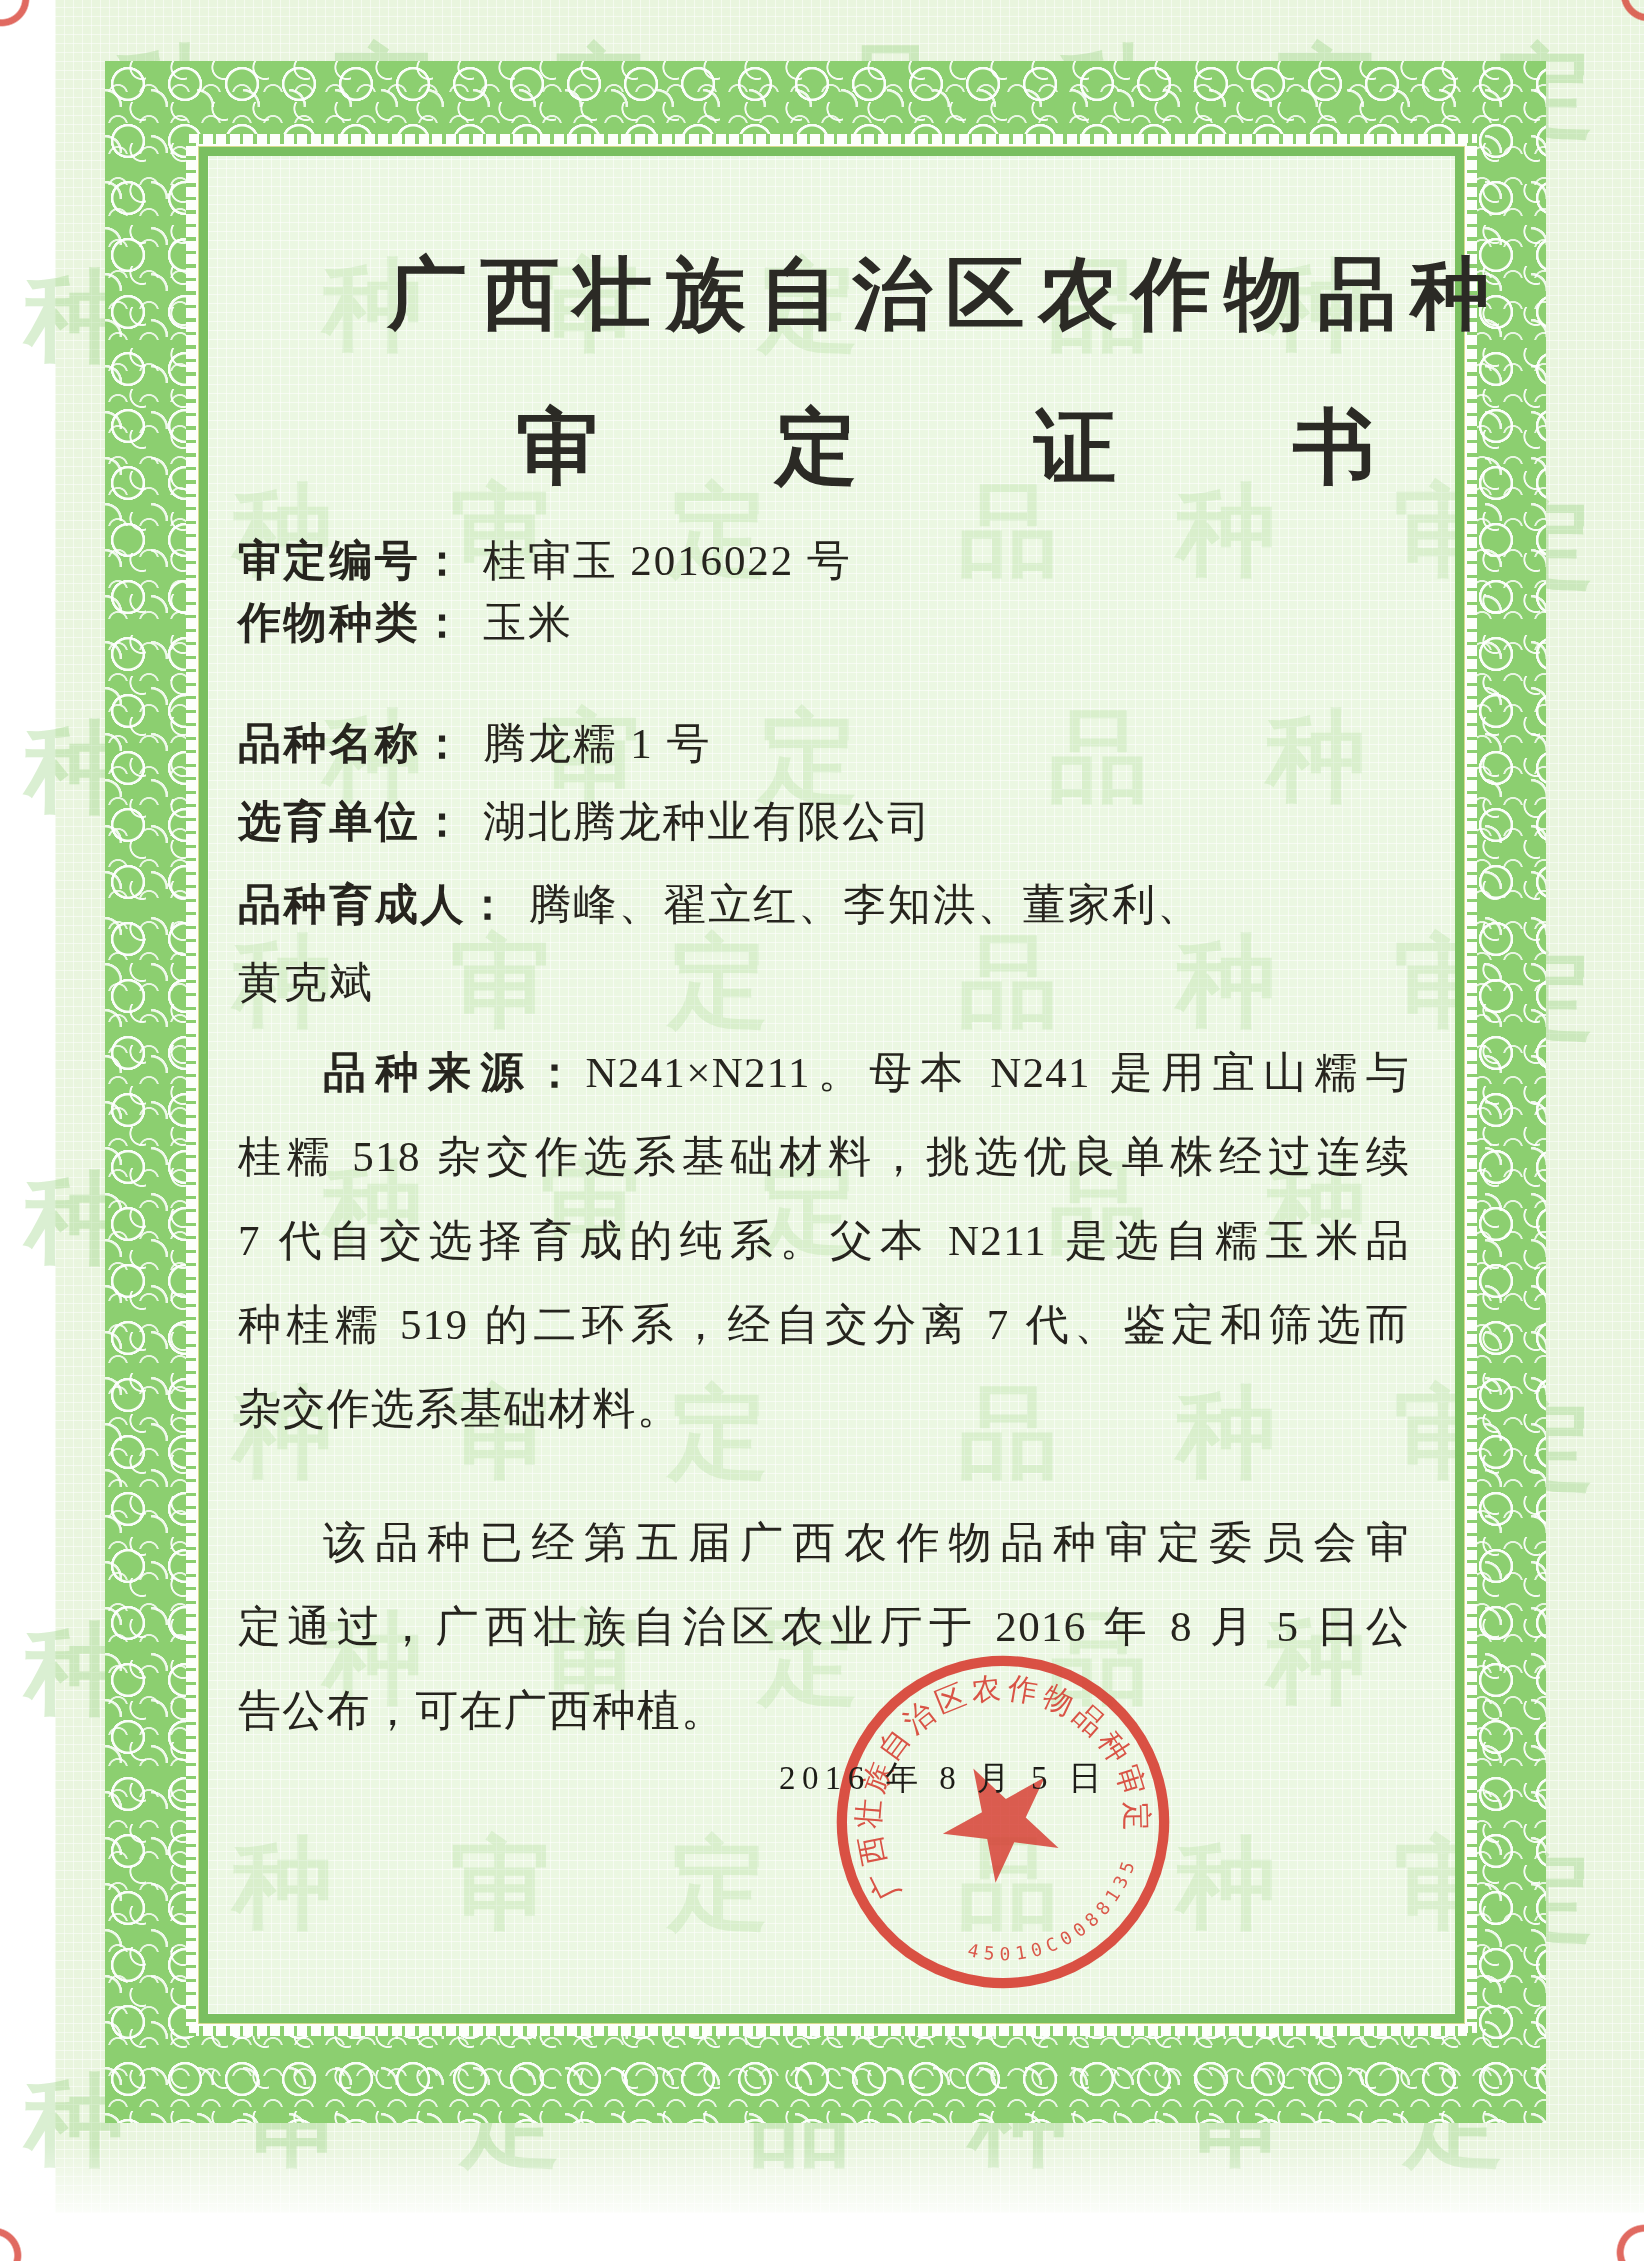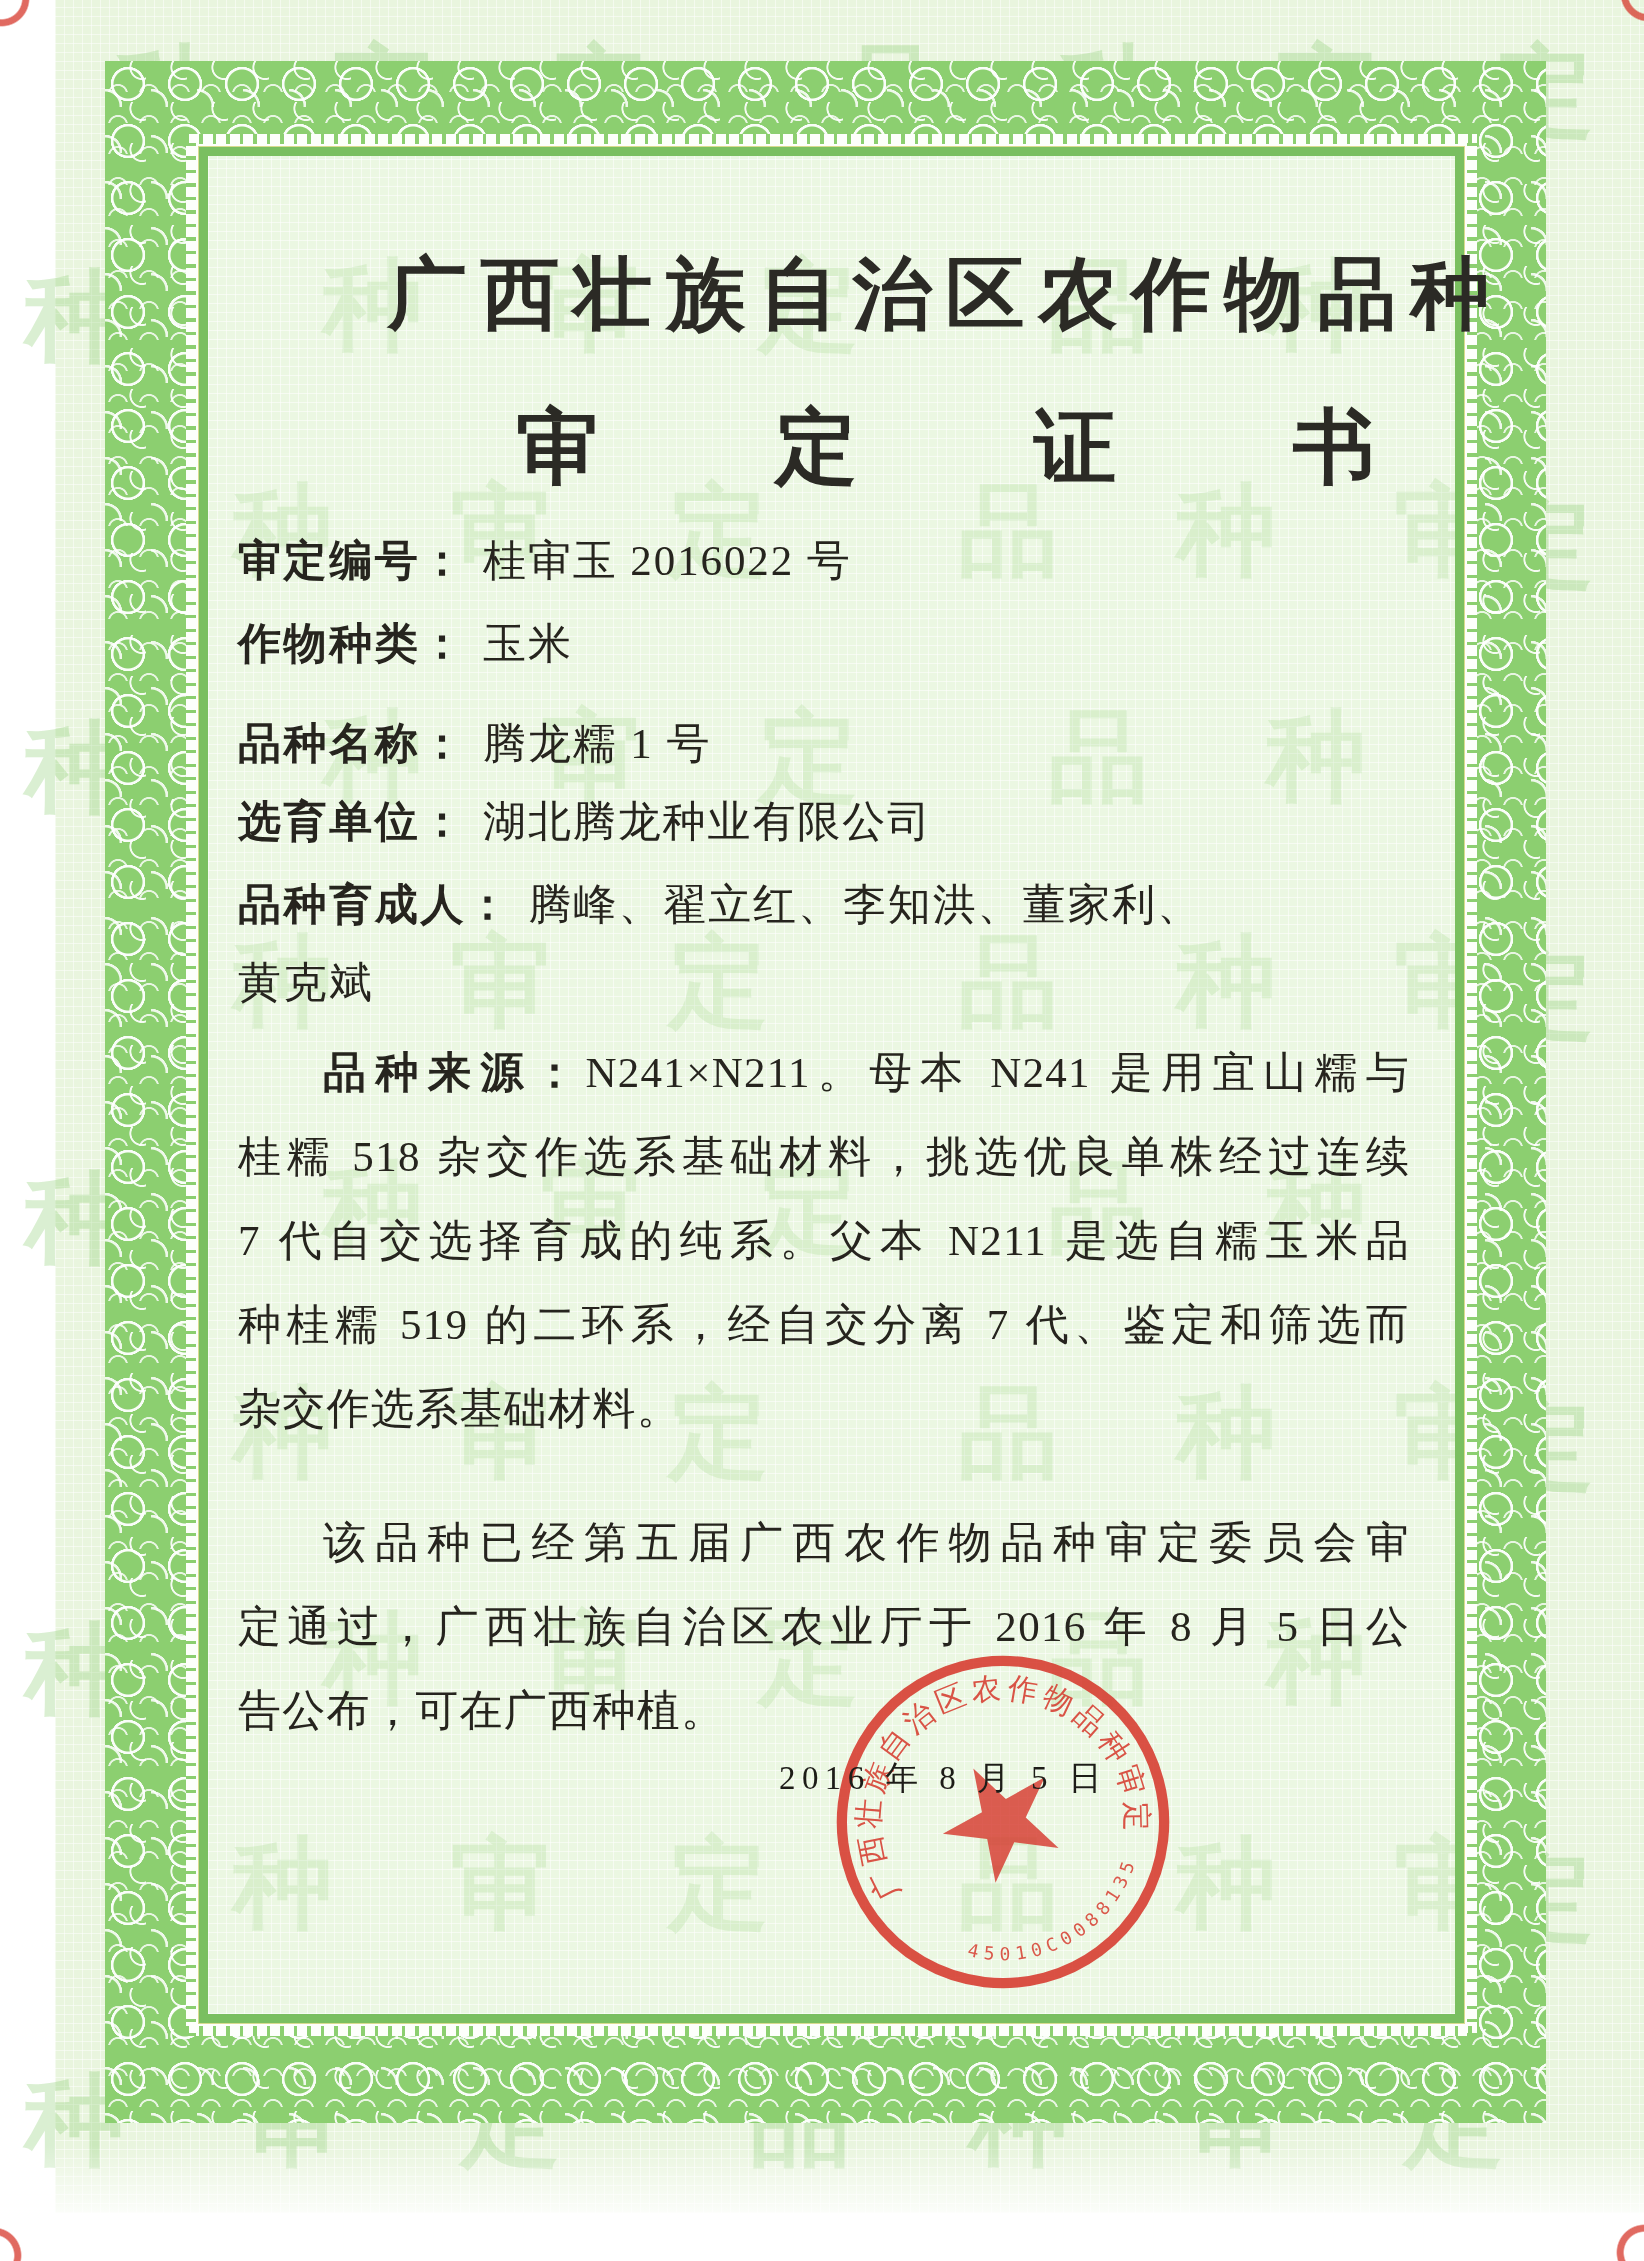--- a/index.html
+++ b/index.html
@@ -146,21 +146,21 @@
   </div>
 
   <div class="content">
 
     <div class="title1">广西壮族自治区农作物品种</div>
     <div class="title2">审 定 证 书</div>
 
     <div class="field" style="top:385px">
       <span class="lbl">审定编号：</span><span class="val">桂审玉 2016022 号</span>
     </div>
-    <div class="field" style="top:468px">
+    <div class="field" style="top:447px">
       <span class="lbl">作物种类：</span><span class="val">玉米</span>
     </div>
     <div class="field" style="top:568px">
       <span class="lbl">品种名称：</span><span class="val">腾龙糯 1 号</span>
     </div>
     <div class="field" style="top:646px">
       <span class="lbl">选育单位：</span><span class="val">湖北腾龙种业有限公司</span>
     </div>
     <div class="field" style="top:729px">
       <span class="lbl">品种育成人：</span><span class="val">腾峰、翟立红、李知洪、董家利、</span>

